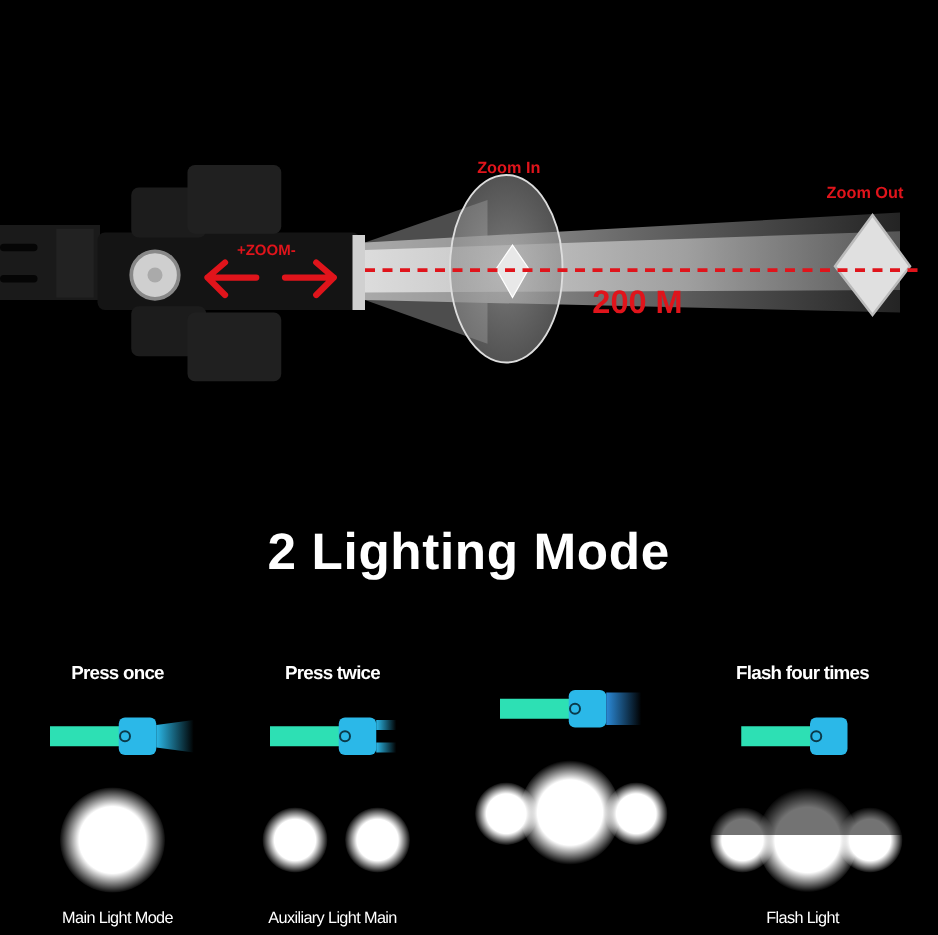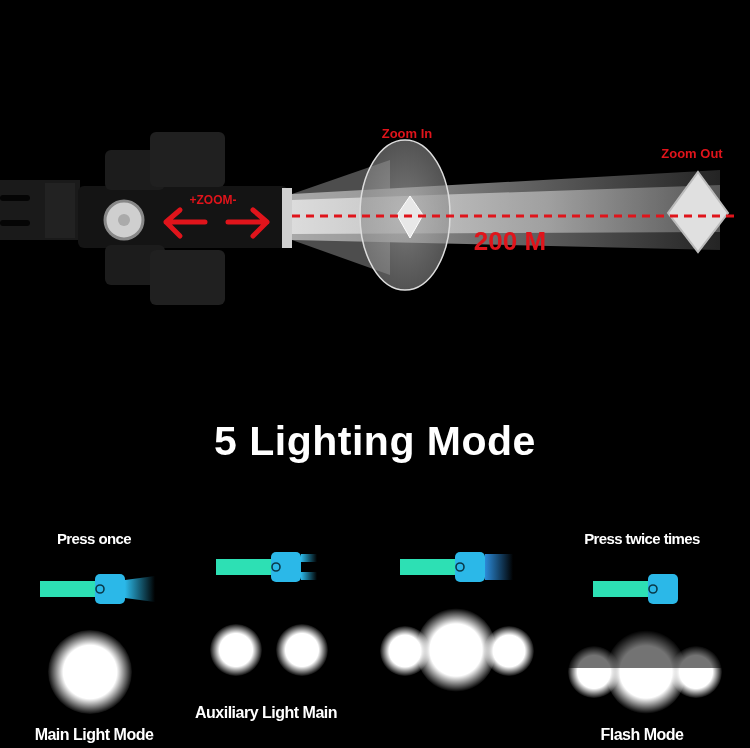--- a/index.html
+++ b/index.html
@@ -4,21 +4,21 @@
 <style>
   html, body { margin:0; padding:0; background:#000; }
   body { width:750px; height:748px; position:relative; overflow:hidden; font-family:"Liberation Sans", sans-serif; color:#fff; }
   .abs { position:absolute; }
   .hero { left:0; top:0; width:750px; height:380px; }
   .title { left:0; width:750px; top:418px; text-align:center; font-size:41px; font-weight:bold; letter-spacing:0.5px; }
   .mode { position:absolute; top:528px; width:188px; text-align:center; }
   .press { font-size:15px; font-weight:bold; letter-spacing:-0.6px; height:22px; line-height:22px; }
   .icon-wrap { height:50px; margin-top:14px; position:relative; }
   .beam-wrap { height:100px; position:relative; margin-top:8px; }
-  .mlabel { font-size:16px; font-weight:bold; letter-spacing:-0.5px; margin-top:4px; }
+  .mlabel { font-size:13px; font-weight:normal; letter-spacing:-0.5px; margin-top:4px; }
   .red { fill:#e0141b; }
 </style>
 </head>
 <body>
 
 <svg class="abs hero" viewBox="0 0 750 380" width="750" height="380">
   <defs>
     <linearGradient id="beamG" x1="0" y1="0" x2="1" y2="0">
       <stop offset="0" stop-color="#d8d8d8"></stop>
       <stop offset="0.5" stop-color="#7a7a7a"></stop>
@@ -59,21 +59,21 @@
   <polygon points="292,200 720,185 720,232 292,234" fill="url(#beamCore)" opacity="0.7"></polygon>
   <ellipse cx="405" cy="215" rx="45" ry="75" fill="url(#lensG)" stroke="#ddd" stroke-width="1.5"></ellipse>
   <polygon points="410,196 423,215 410,238 397,215" fill="#e8e8e8" stroke="#fff" stroke-width="1"></polygon>
   <polygon points="698,172 728,213 698,252 668,213" fill="#e0e0e0" stroke="#bbb" stroke-width="2"></polygon>
   <line x1="292" y1="216" x2="735" y2="216" stroke="#e0141b" stroke-width="3" stroke-dasharray="8,6"></line>
   <text x="407" y="138" text-anchor="middle" font-family="Liberation Sans, sans-serif" font-weight="bold" font-size="13" class="red">Zoom In</text>
   <text x="692" y="158" text-anchor="middle" font-family="Liberation Sans, sans-serif" font-weight="bold" font-size="13" class="red">Zoom Out</text>
   <text x="510" y="250" text-anchor="middle" font-family="Liberation Sans, sans-serif" font-weight="bold" font-size="26" class="red">200 M</text>
 </svg>
 
-<div class="abs title">5 Lighting Mode</div>
+<div class="abs title">2 Lighting Mode</div>
 
 <div class="mode" style="left:0px">
   <div class="press">Press once</div>
   <div class="icon-wrap">
     <svg width="188" height="50" viewBox="0 0 188 50">
       <defs>
           <linearGradient id="b1" x1="0" x2="1">
             <stop offset="0" stop-color="#2bb8e8"></stop>
             <stop offset="1" stop-color="#2bb8e8" stop-opacity="0"></stop>
           </linearGradient>
@@ -84,20 +84,21 @@
       <polygon points="125,16 155,12 155,38 125,34" fill="url(#b1)"></polygon>
     </svg>
   </div>
   <div class="beam-wrap">
     <div style="position:absolute;left:48px;top:8px;width:84px;height:84px;border-radius:50%;background:radial-gradient(circle,#fff 45%,rgba(255,255,255,0) 72%);"></div>
   </div>
   <div class="mlabel">Main Light Mode</div>
 </div>
 
 <div class="mode" style="left:172px">
+  <div class="press">Press twice</div>
   <div class="icon-wrap">
     <svg width="188" height="50" viewBox="0 0 188 50">
       <defs>
           <linearGradient id="b2" x1="0" x2="1">
             <stop offset="0" stop-color="#2bb8e8"></stop>
             <stop offset="1" stop-color="#2bb8e8" stop-opacity="0"></stop>
           </linearGradient>
         </defs>
       <rect x="44" y="17" width="58" height="16" fill="#2de0b4"></rect>
       <rect x="99" y="10" width="30" height="30" rx="5" fill="#2bb8e8"></rect>
@@ -129,30 +130,30 @@
     </svg>
   </div>
   <div class="beam-wrap">
     <div style="position:absolute;left:20px;top:26px;width:50px;height:50px;border-radius:50%;background:radial-gradient(circle,#fff 45%,rgba(255,255,255,0) 72%);"></div>
     <div style="position:absolute;left:56px;top:8px;width:80px;height:84px;border-radius:50%;background:radial-gradient(circle,#fff 45%,rgba(255,255,255,0) 72%);"></div>
     <div style="position:absolute;left:124px;top:26px;width:50px;height:50px;border-radius:50%;background:radial-gradient(circle,#fff 45%,rgba(255,255,255,0) 72%);"></div>
   </div>
 </div>
 
 <div class="mode" style="left:548px">
-  <div class="press">Press twice times</div>
+  <div class="press">Flash four times</div>
   <div class="icon-wrap">
     <svg width="188" height="50" viewBox="0 0 188 50">
       <rect x="45" y="17" width="58" height="16" fill="#2de0b4"></rect>
       <rect x="100" y="10" width="30" height="30" rx="5" fill="#2bb8e8"></rect>
       <circle cx="105" cy="25" r="4" fill="none" stroke="#0a3a4a" stroke-width="1.6"></circle>
     </svg>
   </div>
   <div class="beam-wrap">
     <div style="position:absolute;left:14px;top:0;width:164px;height:100px;">
       <div style="position:absolute;left:6px;top:24px;width:52px;height:52px;border-radius:50%;background:radial-gradient(circle,#fff 45%,rgba(255,255,255,0) 72%);"></div>
       <div style="position:absolute;left:44px;top:8px;width:80px;height:84px;border-radius:50%;background:radial-gradient(circle,#fff 45%,rgba(255,255,255,0) 72%);"></div>
       <div style="position:absolute;left:108px;top:24px;width:52px;height:52px;border-radius:50%;background:radial-gradient(circle,#fff 45%,rgba(255,255,255,0) 72%);"></div>
       <div style="position:absolute;left:0;top:0;width:164px;height:46px;background:rgba(0,0,0,0.55);"></div>
     </div>
   </div>
-  <div class="mlabel">Flash Mode</div>
+  <div class="mlabel">Flash Light</div>
 </div>
 
 </body></html>

